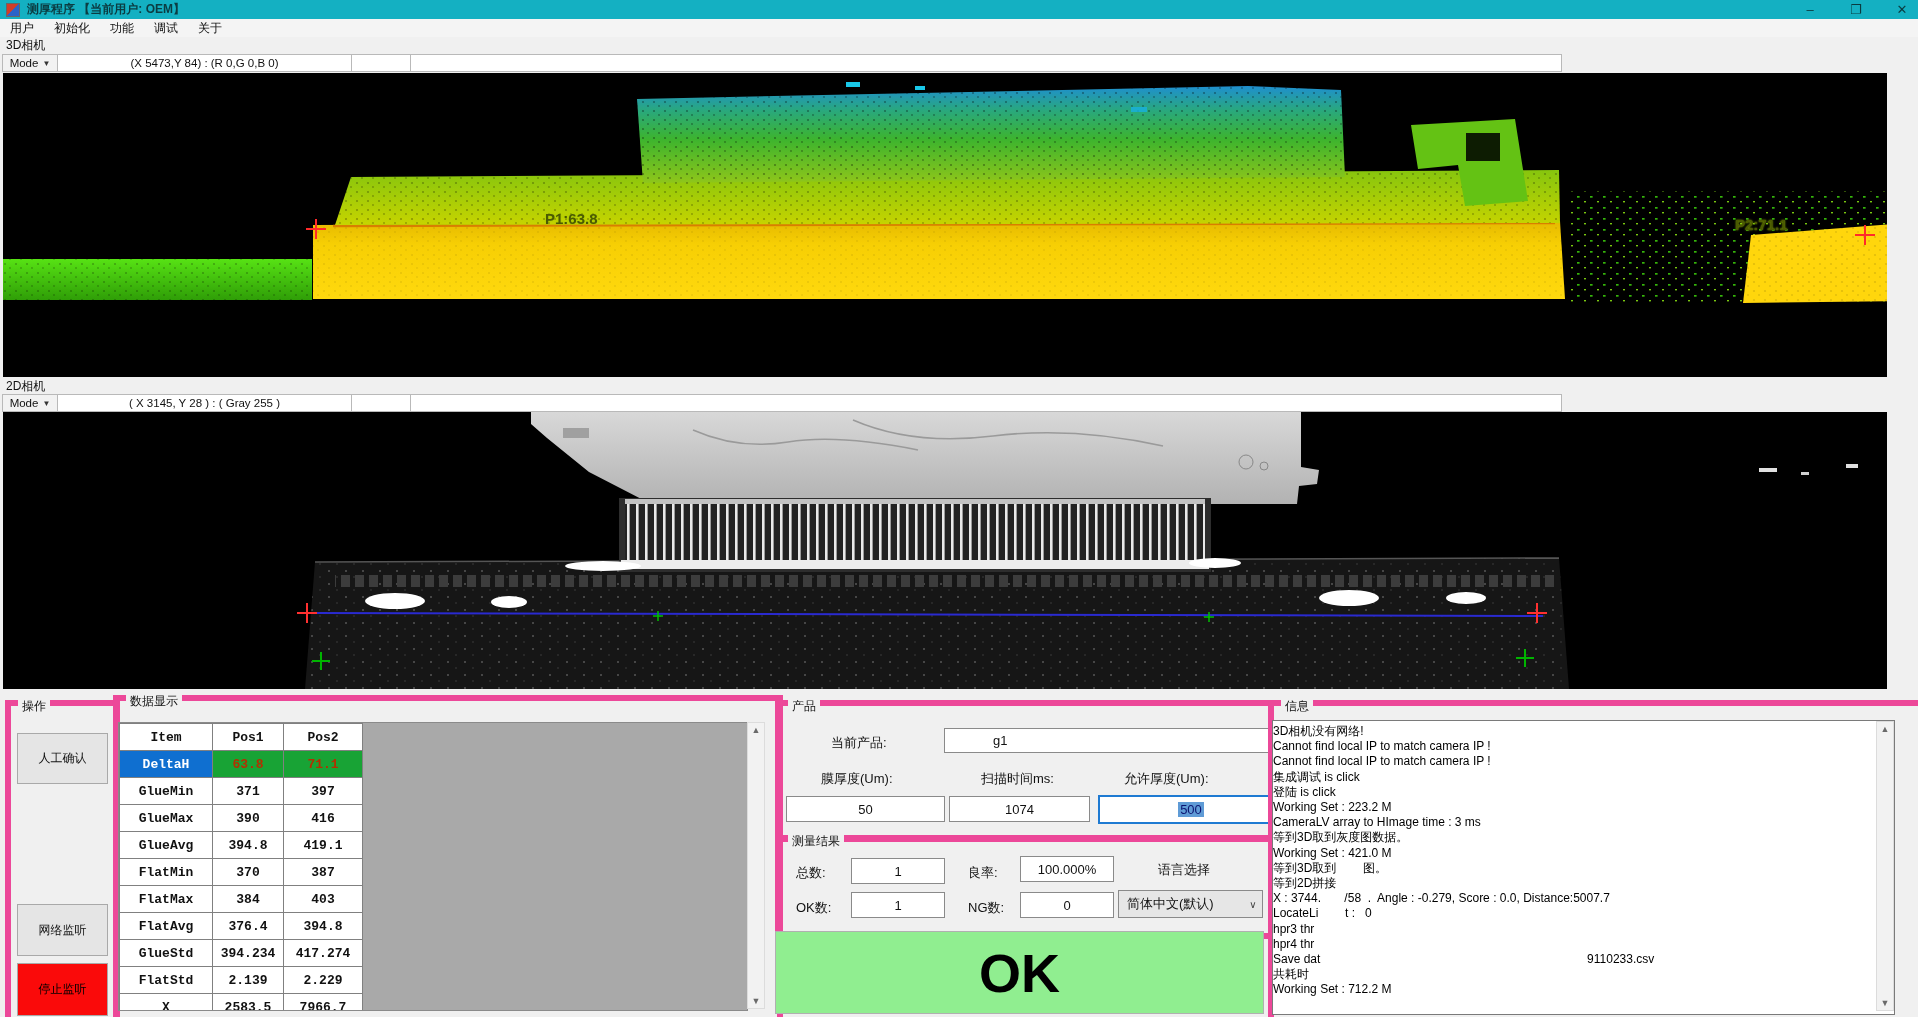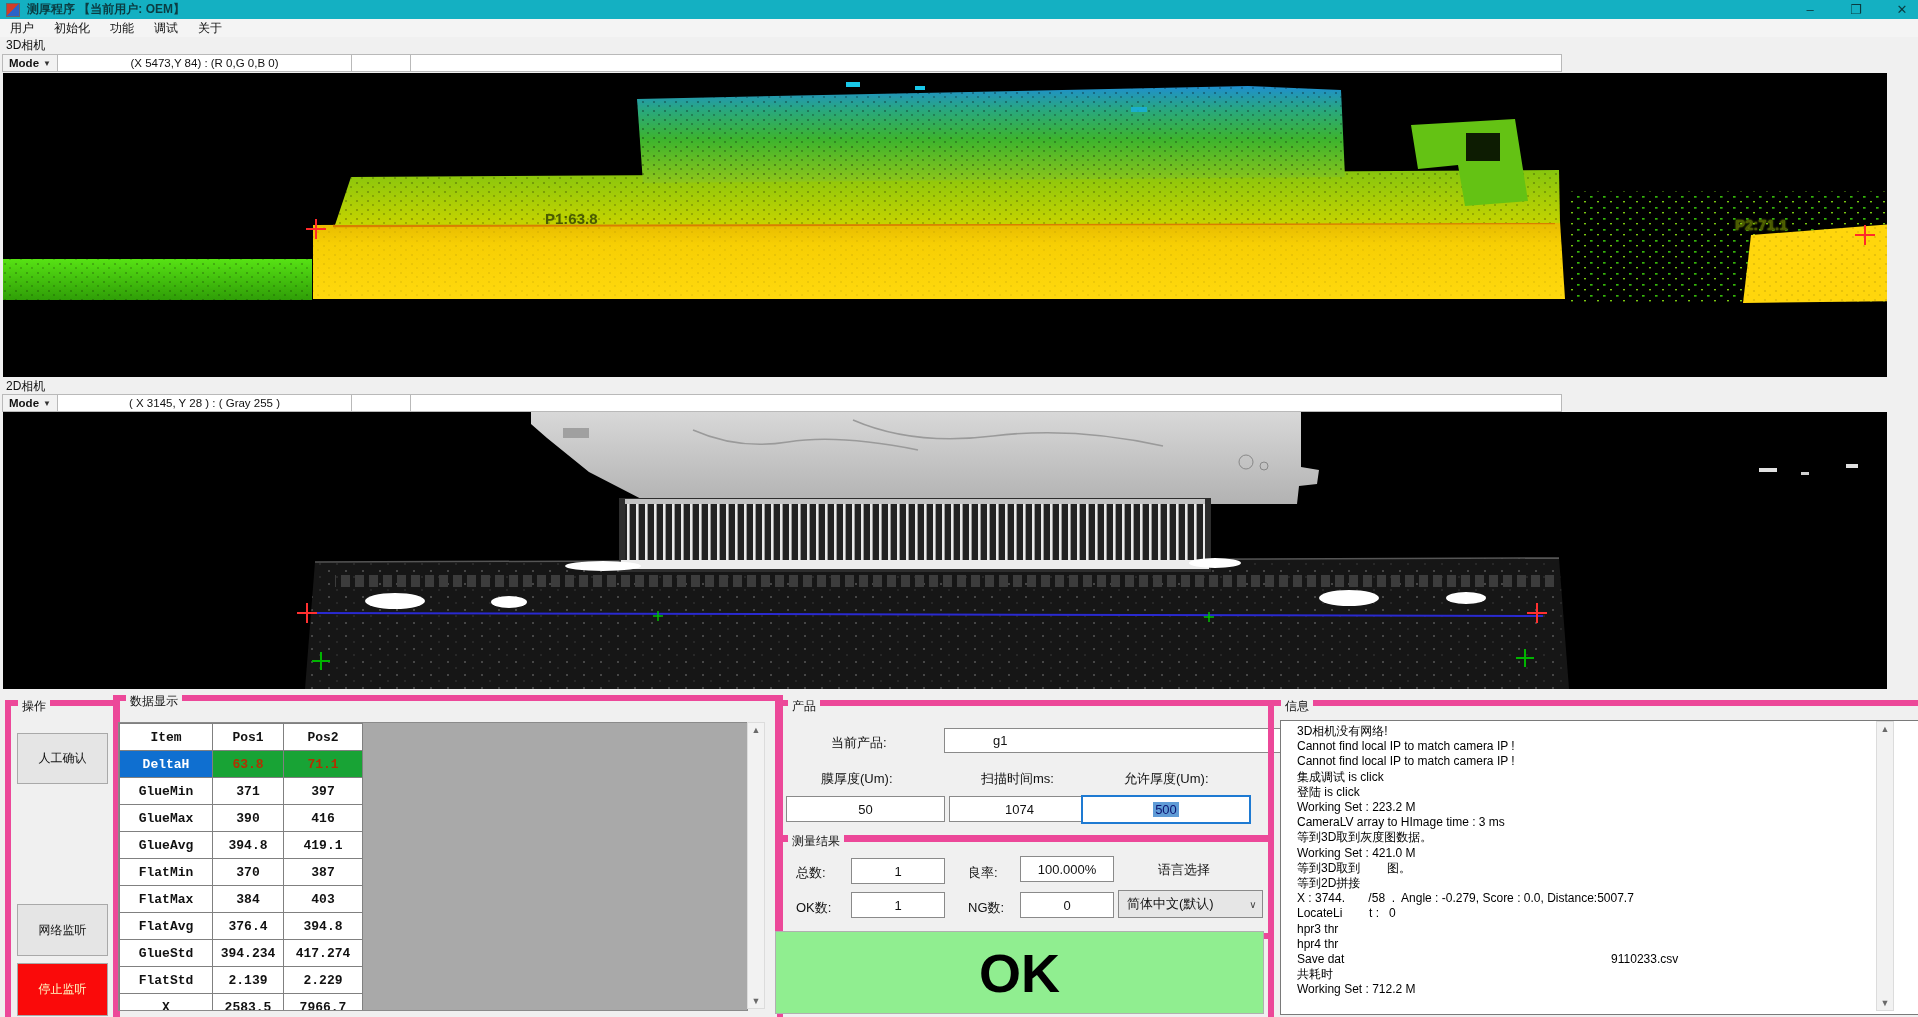--- a/index.html
+++ b/index.html
@@ -13,37 +13,37 @@
     display:flex;align-items:center;color:#0b3c42;font-size:12px;font-weight:bold;}
   .app-icon{width:12px;height:12px;margin:0 7px 0 6px;background:linear-gradient(135deg,#d23c28 50%,#2c62c8 50%);border:1px solid #666;}
   .win-controls{position:absolute;right:8px;top:0;height:19px;display:flex;gap:30px;align-items:center;color:#0a3b40;font-weight:normal;}
   .win-btn{width:16px;text-align:center;font-size:13px;line-height:19px;cursor:default;}
   
   .menubar{left:0;top:19px;width:1918px;height:18px;background:#f4f4f4;display:flex;align-items:center;}
   .menu-item{padding:0 10px;height:18px;line-height:18px;}
   .cam-label{height:15px;line-height:15px;}
   
   .modebar{left:2px;width:1914px;height:18px;background:#f0f0f0;display:flex;font-size:11.5px;}
-  .mode-btn{width:54px;border:1px solid #b9b9b9;background:#f2f2f2;display:flex;align-items:center;justify-content:center;gap:4px;font-weight:bold;}
+  .mode-btn{width:54px;border:1px solid #b9b9b9;background:#f2f2f2;display:flex;align-items:center;justify-content:center;gap:4px;}
   .mode-arrow{font-size:8px;color:#333;}
   .mode-cell{border:1px solid #b9b9b9;border-left:none;background:#fff;display:flex;align-items:center;justify-content:center;}
   .mode-status{width:293px;}
   .mode-sep1{width:58px;}
   .mode-sep2{width:1150px;}
   
   .view{left:3px;width:1884px;background:#fde047;overflow:hidden;}
   .view3d{top:73px;height:304px;}
   .view2d{top:412px;height:277px;}
   .pt-label{position:absolute;color:#4b5a02;font-weight:bold;font-size:15px;text-shadow:0 0 2px #9ec400;}
   
   .groupbox{border:6px solid #ec4899;background:transparent;}
   .gb-label{position:absolute;top:-8px;left:7px;background:#f0f0f0;padding:0 4px;font-size:12px;}
   
   .btn{position:absolute;background:#e5e5e5;border:1px solid #a9a9a9;display:flex;align-items:center;justify-content:center;font-size:12px;cursor:default;}
-  .btn-red{background:var(--stopred,#fa0a0a);color:#fef9c3;text-align:right;}
+  .btn-red{background:var(--stopred,#fa0a0a);color:#000000;text-align:right;}
   .tb{position:absolute;background:#fff;border:1px solid #8a8a8a;display:flex;align-items:center;justify-content:center;font-size:13px;}
   .tb-focus{border:2px solid #1e7ad2;}
   .sel-text{background:#5f9bd6;color:#0b1470;padding:0 2px;}
   .lbl{position:absolute;font-size:13px;white-space:nowrap;}
   .combo{position:absolute;background:#e6e6e6;border:1px solid #8a8a8a;display:flex;align-items:center;font-size:13px;}
   .combo .cv{flex:1;padding-left:8px;}
   .combo .ca{width:18px;text-align:center;color:#444;font-size:10px;}
   
   .datagrid{left:118px;top:722px;width:628px;height:287px;background:#a9a9a9;border:1px solid #8a8a8a;overflow:hidden;}
   table.grid{border-collapse:collapse;font-family:"Liberation Mono","DejaVu Sans Mono",monospace;font-size:13px;background:#fff;}
@@ -55,21 +55,21 @@
   table.grid .c-p2{width:70px;}
   tr.hl td:first-child{background:var(--deltablue,#0f6fd0);color:#fff;}
   tr.hl td:nth-child(2),tr.hl td:nth-child(3){background:var(--deltagreen,#18a335);color:var(--deltared,#b33000);font-weight:bold;}
   
   .vscroll{position:absolute;width:16px;background:#f2f2f2;border:1px solid #dcdcdc;display:flex;flex-direction:column;justify-content:space-between;align-items:center;}
   .scroll-arrow{font-size:9px;color:#6a6a6a;line-height:14px;}
   
   .ok-panel{left:775px;top:931px;width:487px;height:81px;background:var(--okgreen,#90ee90);border:1px solid #b0b0b0;
     display:flex;align-items:center;justify-content:center;font-size:54px;font-weight:bold;color:#000;font-family:"Liberation Sans",sans-serif;}
   
-  .log{left:1272px;top:720px;width:621px;height:290px;background:#fff;border:1px solid #7a7a7a;overflow:hidden;padding:3px 0 0 16px;margin-left:8px;}
+  .log{left:1272px;top:720px;width:621px;height:290px;background:#fff;border:1px solid #7a7a7a;overflow:hidden;padding:3px 0 0 0;}
   .log-line{white-space:pre;font-size:12px;line-height:15.2px;font-family:"Liberation Sans",sans-serif;color:#000;}
 </style>
 </head>
 <body>
 
 <div class="abs titlebar">
   <div class="app-icon"></div>
   <span>测厚程序 【当前用户: OEM】</span>
   <div class="win-controls">
     <div class="win-btn">–</div>
@@ -296,21 +296,21 @@
 
 <div class="abs groupbox" style="left:775px;top:700px;width:487px;height:130px;">
   <div class="gb-label">产品</div>
   <div class="lbl" style="left:50px;top:28px;">当前产品:</div>
   <div class="tb" style="left:163px;top:22px;width:316px;height:23px;justify-content:flex-start;padding-left:48px;">g1</div>
   <div class="lbl" style="left:40px;top:64px;">膜厚度(Um):</div>
   <div class="lbl" style="left:200px;top:64px;">扫描时间ms:</div>
   <div class="lbl" style="left:343px;top:64px;">允许厚度(Um):</div>
   <div class="tb" style="left:5px;top:90px;width:157px;height:24px;">50</div>
   <div class="tb" style="left:168px;top:90px;width:139px;height:24px;">1074</div>
-  <div class="tb tb-focus" style="left:300px;top:89px;width:166px;height:25px;">
+  <div class="tb tb-focus" style="left:317px;top:89px;width:166px;height:25px;padding-left:8px;">
     <span class="sel-text">500</span>
   </div>
 </div>
 
 <div class="abs groupbox" style="left:775px;top:835px;width:487px;height:92px;">
   <div class="gb-label">测量结果</div>
   <div class="lbl" style="left:15px;top:23px;">总数:</div>
   <div class="tb" style="left:70px;top:17px;width:92px;height:24px;">1</div>
   <div class="lbl" style="left:187px;top:23px;">良率:</div>
   <div class="tb" style="left:239px;top:15px;width:92px;height:24px;">100.000%</div>

